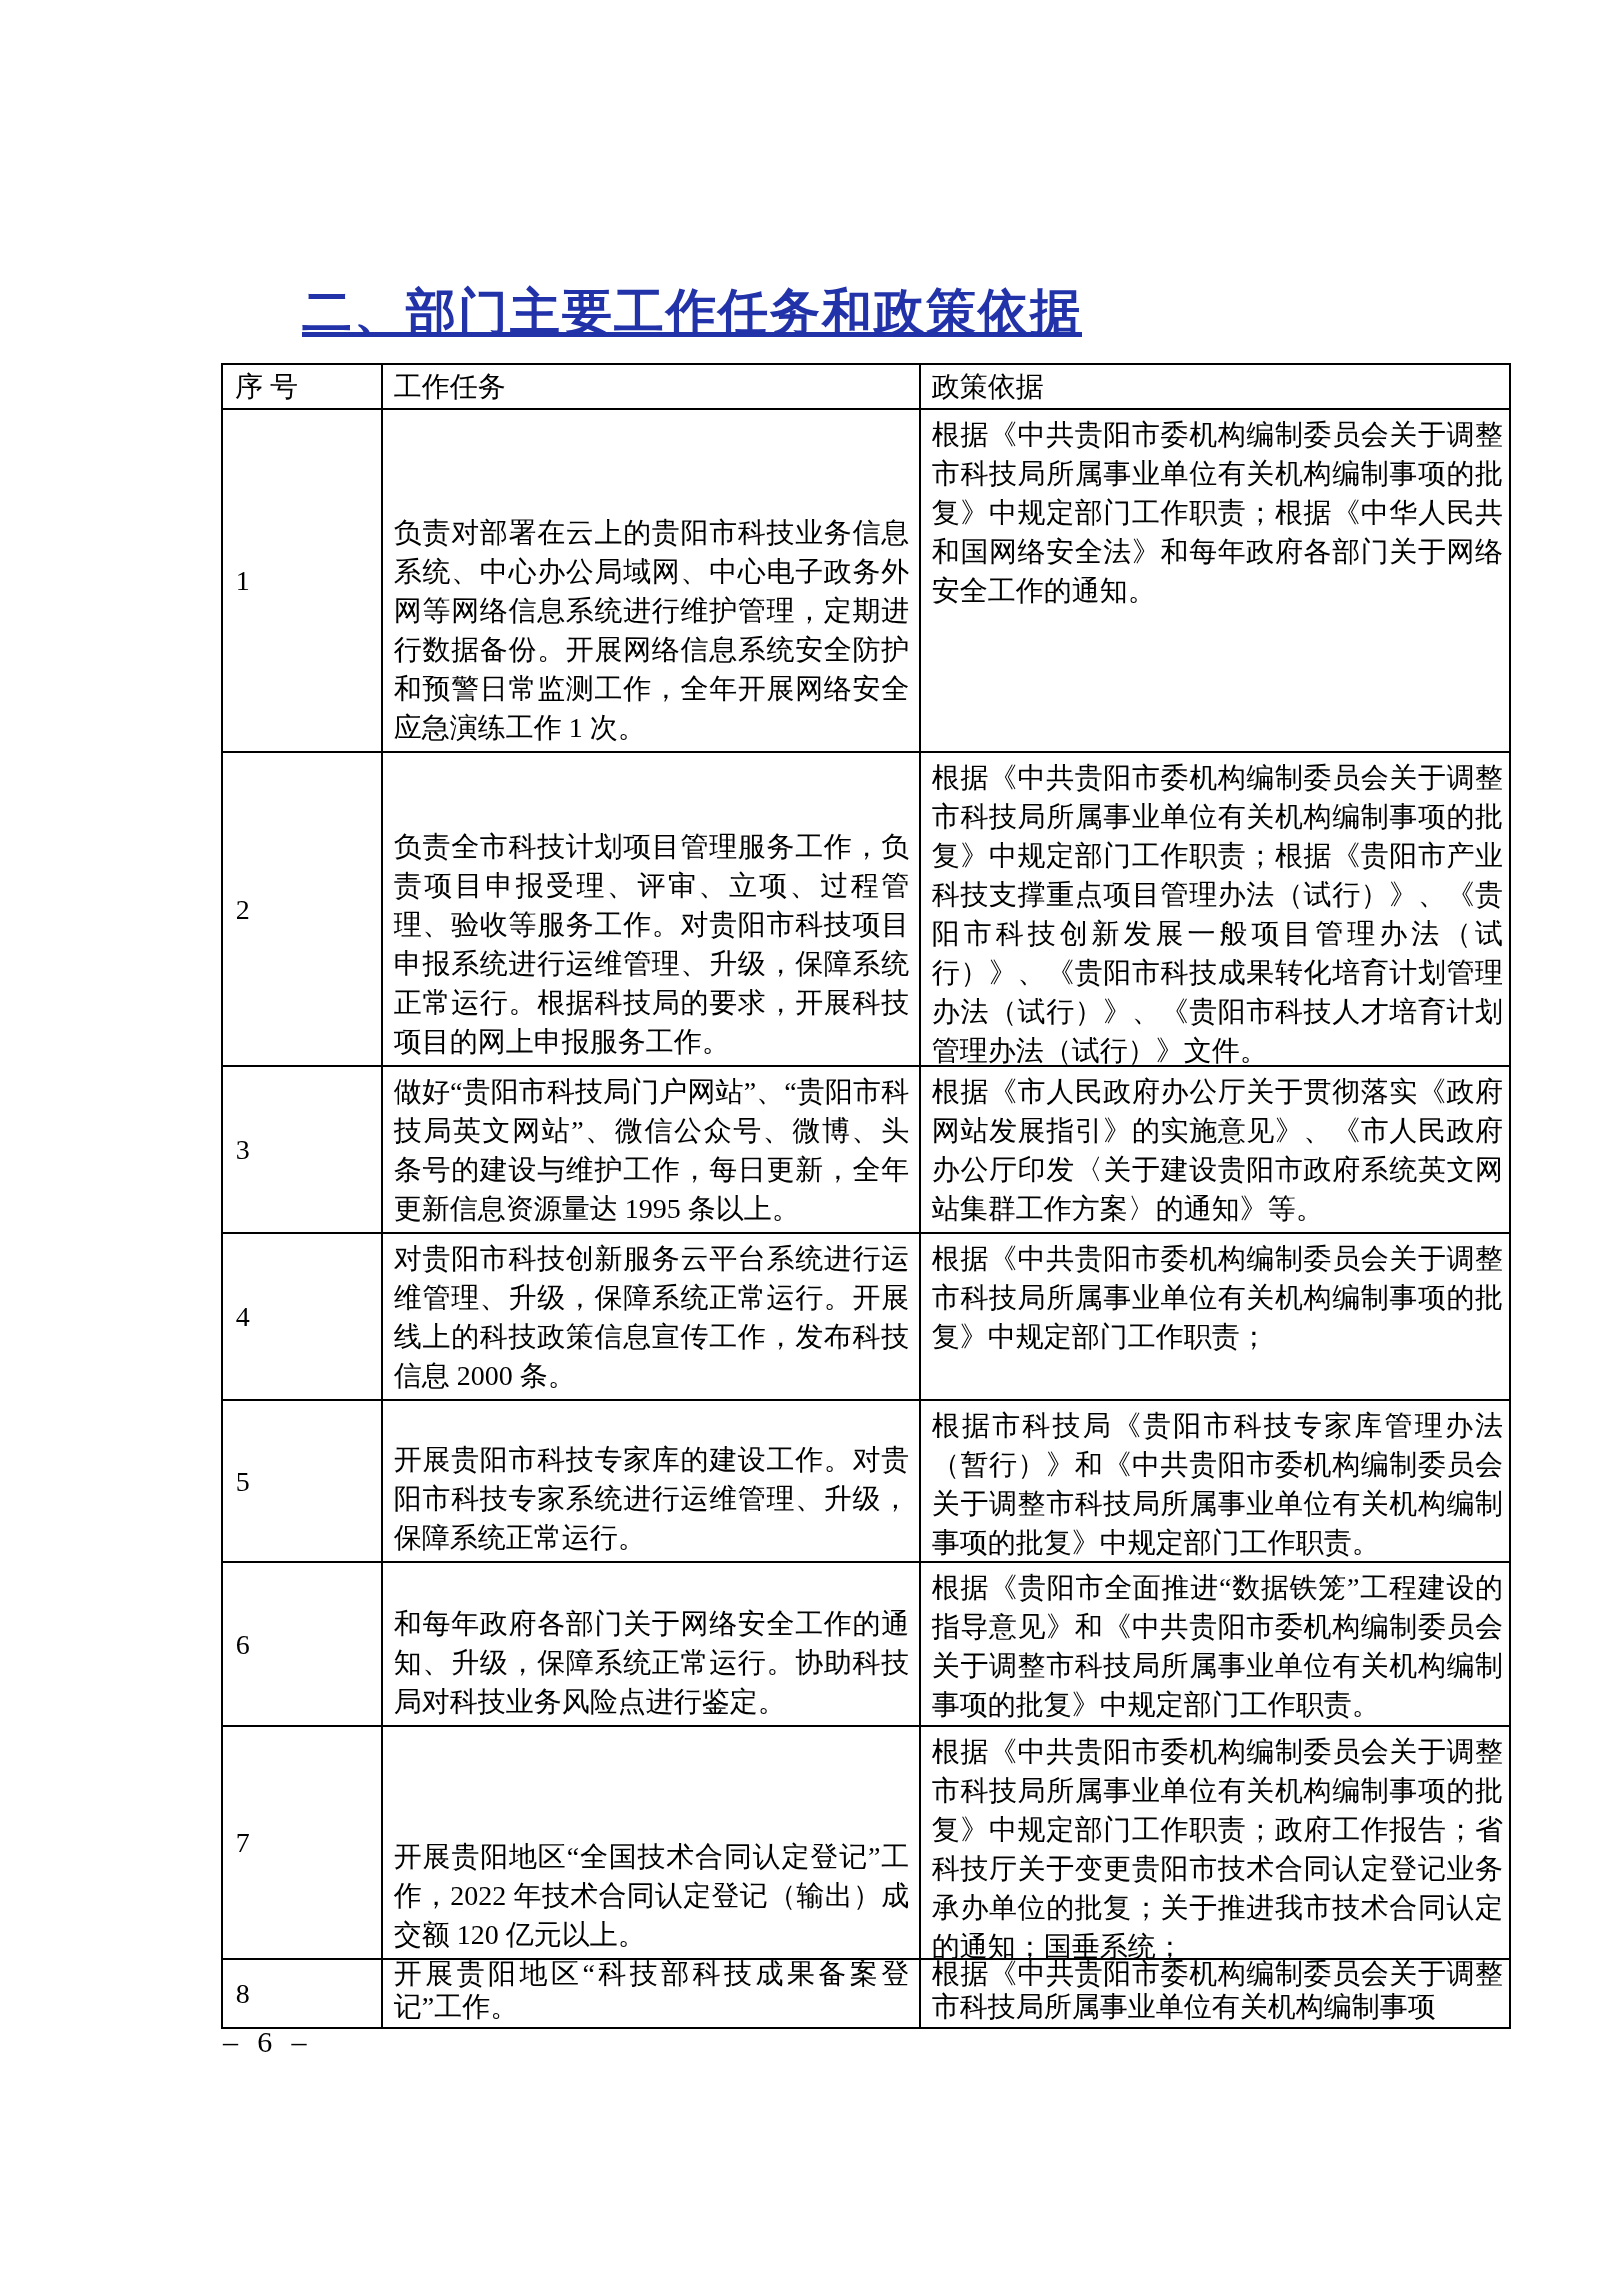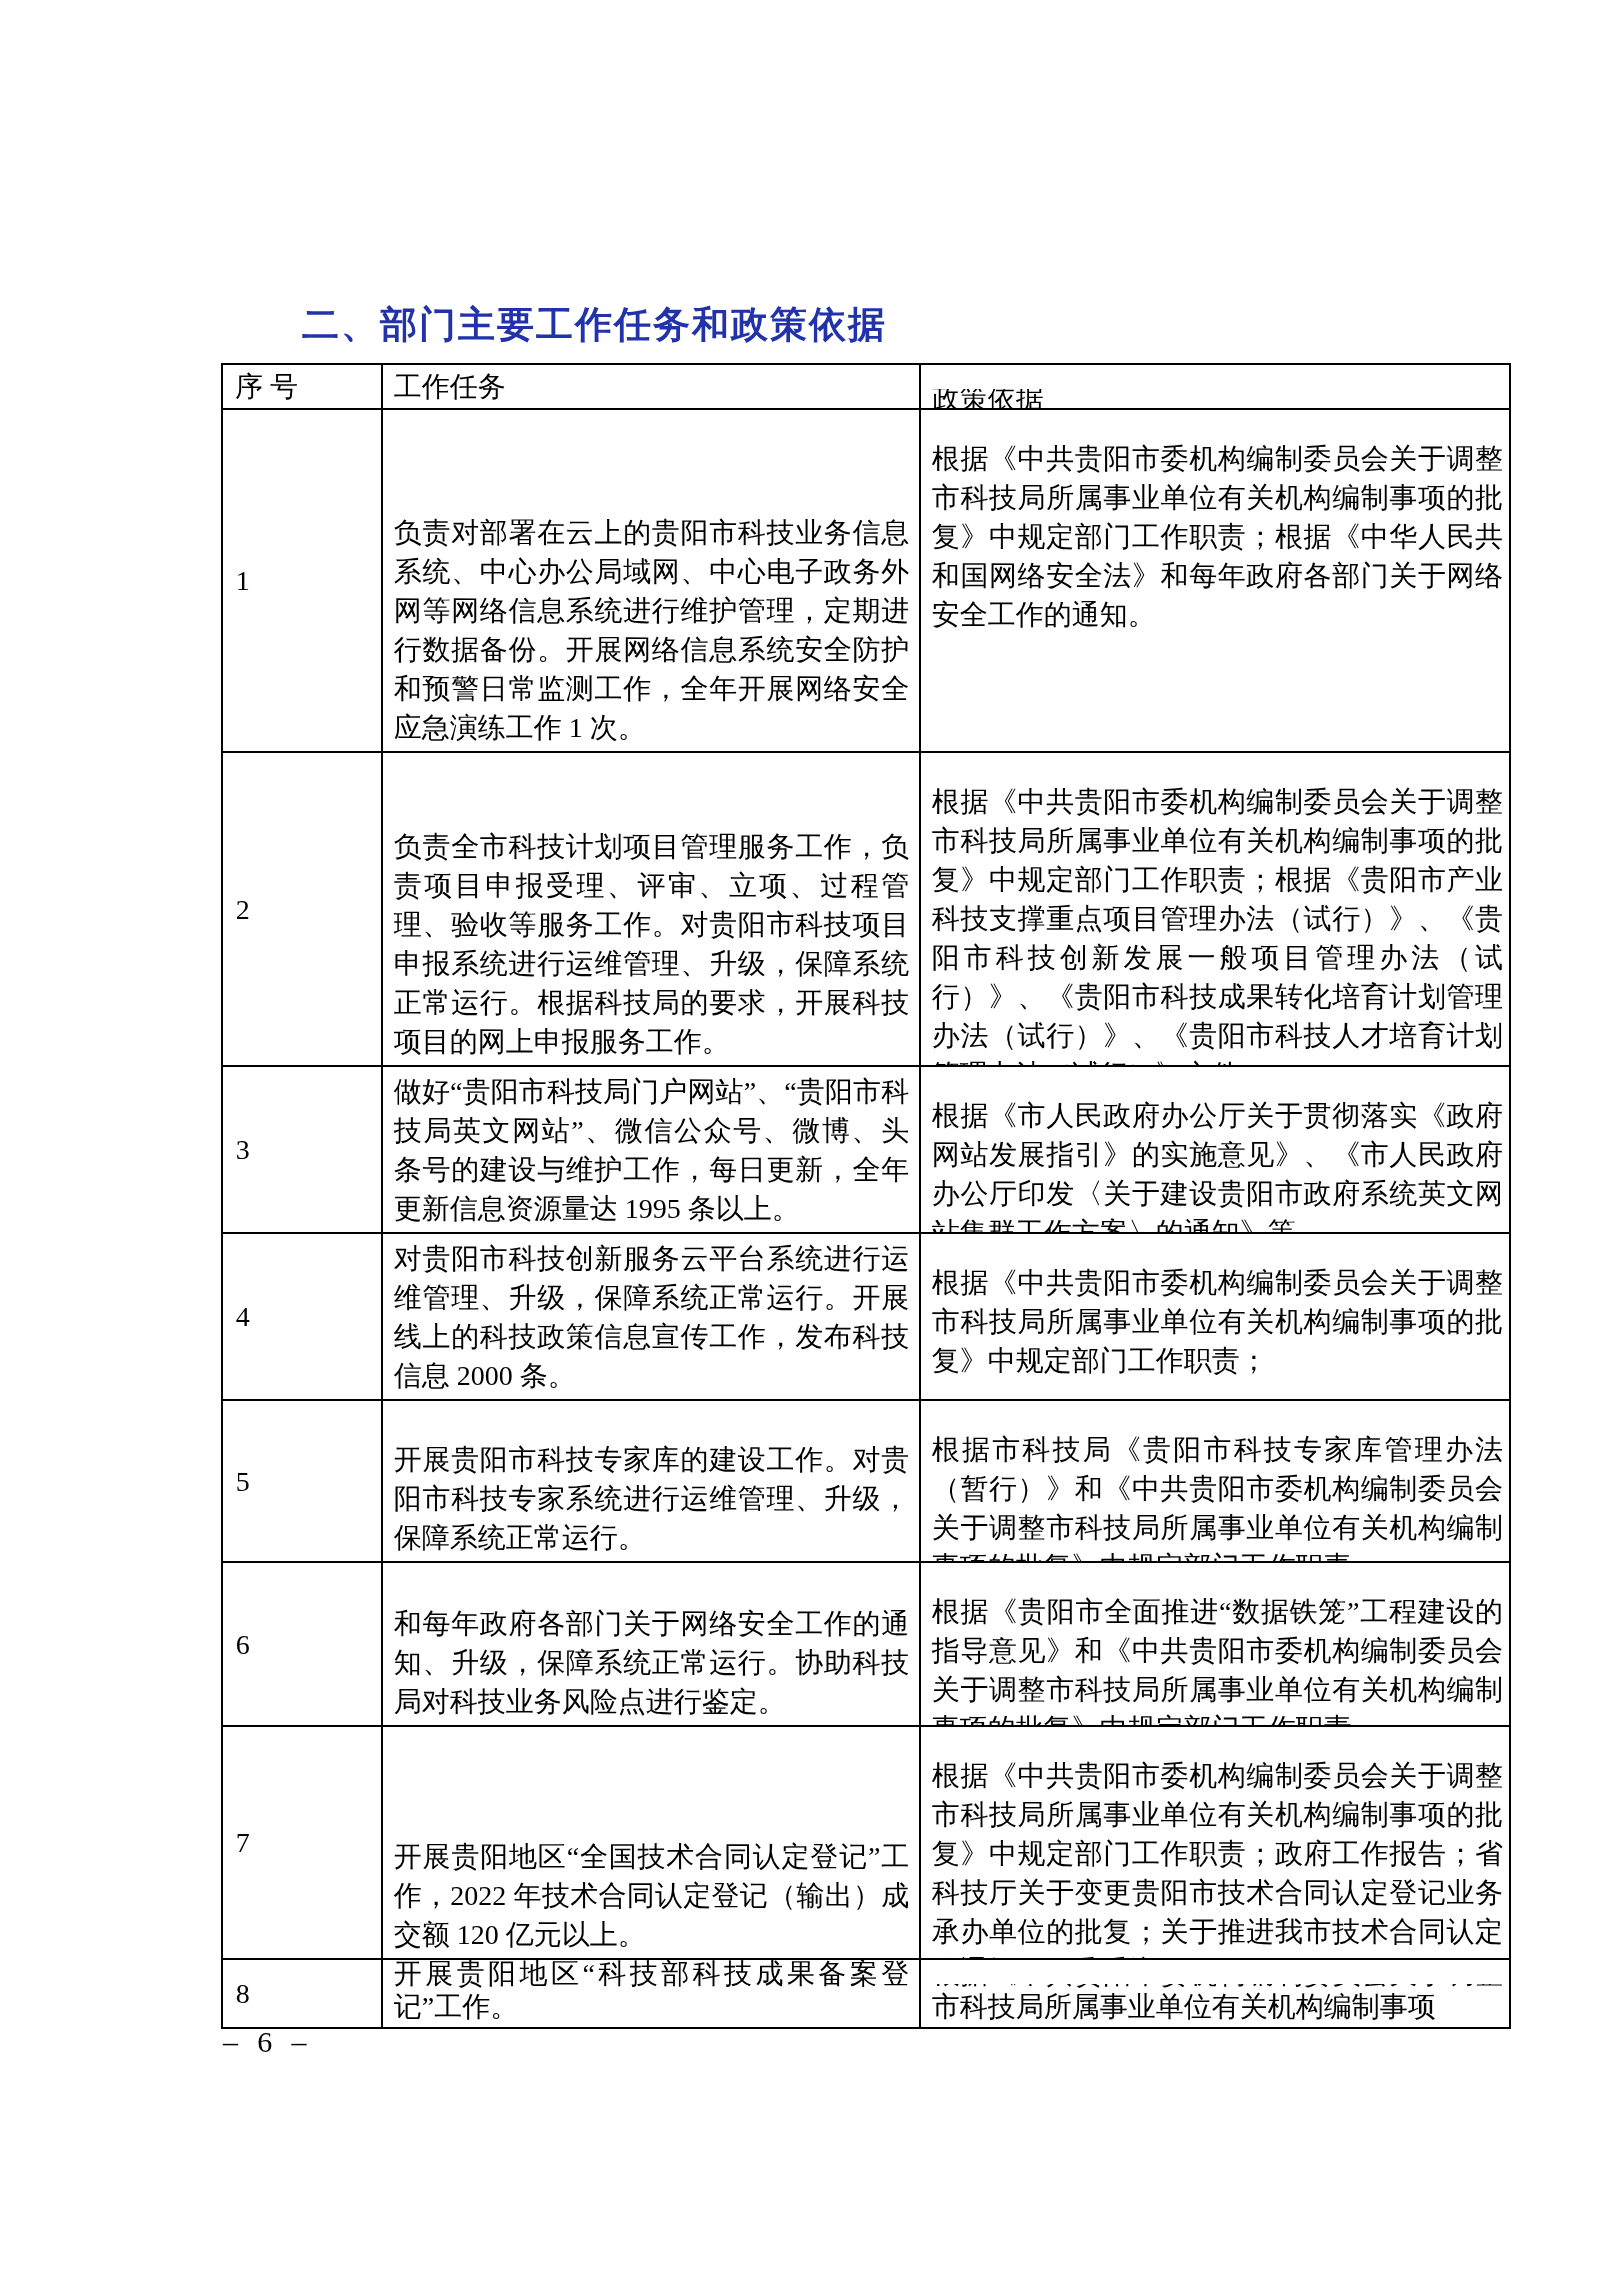--- a/index.html
+++ b/index.html
@@ -10,28 +10,29 @@
   body {
     width: 1621px;
     height: 2293px;
     position: relative;
     font-family: "Liberation Serif", "DejaVu Serif", serif;
     color: #000;
   }
   .page-title {
     position: absolute;
     left: 302px;
-    top: 296px;
+    top: 284px;
     font-family: "DejaVu Sans", "Liberation Sans", sans-serif;
     font-weight: bold;
-    font-size: 37px;
+    font-size: 50px;
     line-height: 57px;
     letter-spacing: 2px;
     color: #2233AA;
     white-space: nowrap;
+    text-decoration: underline;
   }
   .doc-table {
     position: absolute;
     left: 221px;
     top: 363px;
     width: 1290px;
     box-sizing: border-box;
     border: 2.9px solid #000;
     display: grid;
     grid-template-columns: 160px 538px 1fr;
@@ -41,21 +42,21 @@
   }
   .cell {
     box-sizing: border-box;
     border-right: 2px solid #000;
     border-bottom: 2px solid #000;
     overflow: hidden;
     display: flex;
     min-width: 0;
     min-height: 0;
   }
-  .cell:nth-child(3n) { border-right: none; margin-top: 24px; }
+  .cell:nth-child(3n) { border-right: none; }
   .cell.head { border-bottom: 2.9px solid #000; align-items: center; }
   .cell.last { border-bottom: none; }
   .cell.index {
     align-items: center;
     padding-left: 12.7px;
     padding-right: 3.9px;
   }
   .cell.head.col-index { padding-left: 12px; }
   .cell.head.col-task, .cell.head.col-policy { padding-left: 10.8px; align-items: center; }
   .cell.task {

